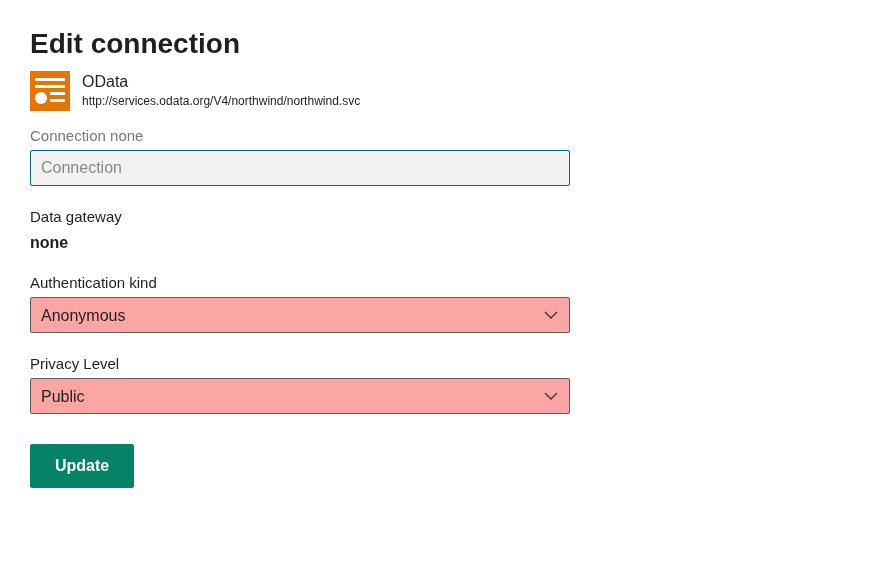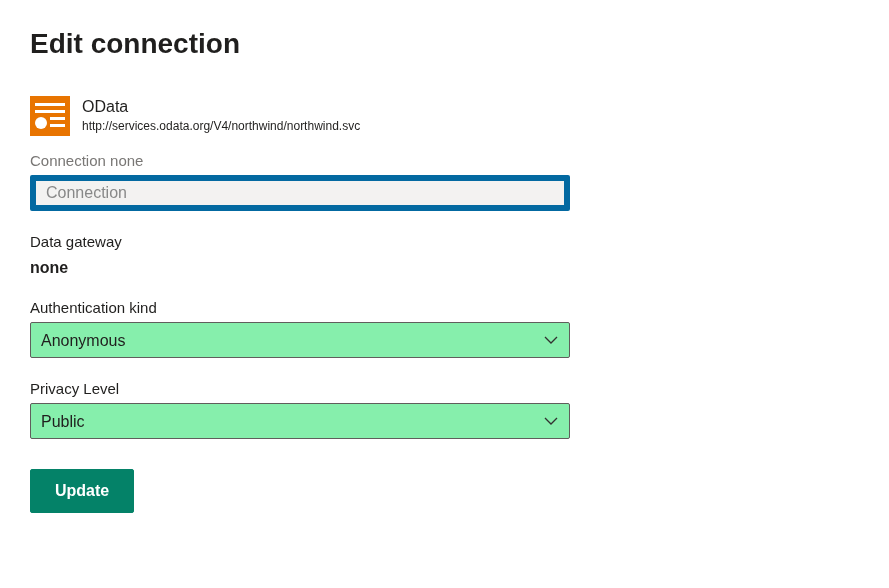--- a/index.html
+++ b/index.html
@@ -12,21 +12,21 @@
       background: #fff;
       color: #323130;
       width: 889px;
       height: 588px;
       padding: 28px 30px;
     }
     .page-title {
       font-size: 28px;
       font-weight: 600;
       color: #201f1e;
-      margin-bottom: 36px;
+      margin-bottom: 11px;
     }
     .datasource-row {
       display: flex;
       align-items: flex-start;
       gap: 12px;
       margin-bottom: 16px;
     }
     .datasource-icon {
       width: 40px;
       height: 40px;
@@ -64,21 +64,21 @@
     .field-group {
       margin-bottom: 22px;
     }
     .text-input {
       width: 540px;
       height: 36px;
       padding: 0 10px;
       font-size: 16px;
       font-family: inherit;
       background: #f3f2f1;
-      border: 6px solid #0369a1;
+      border: 1px solid #0369a1;
       border-radius: 2px;
       color: #323130;
     }
     .text-input::placeholder {
       color: #888;
     }
     .static-value {
       font-size: 16px;
       color: #201f1e;
       margin-top: 9px;
@@ -87,21 +87,21 @@
     .select-wrapper {
       position: relative;
       width: 540px;
     }
     .select {
       width: 100%;
       height: 36px;
       padding: 0 36px 0 10px;
       font-size: 16px;
       font-family: inherit;
-      background: #86efac;
+      background: #fca5a5;
       border: 1px solid #605e5c;
       border-radius: 2px;
       color: #201f1e;
       appearance: none;
       -webkit-appearance: none;
       cursor: pointer;
     }
     .chevron {
       position: absolute;
       right: 12px;

